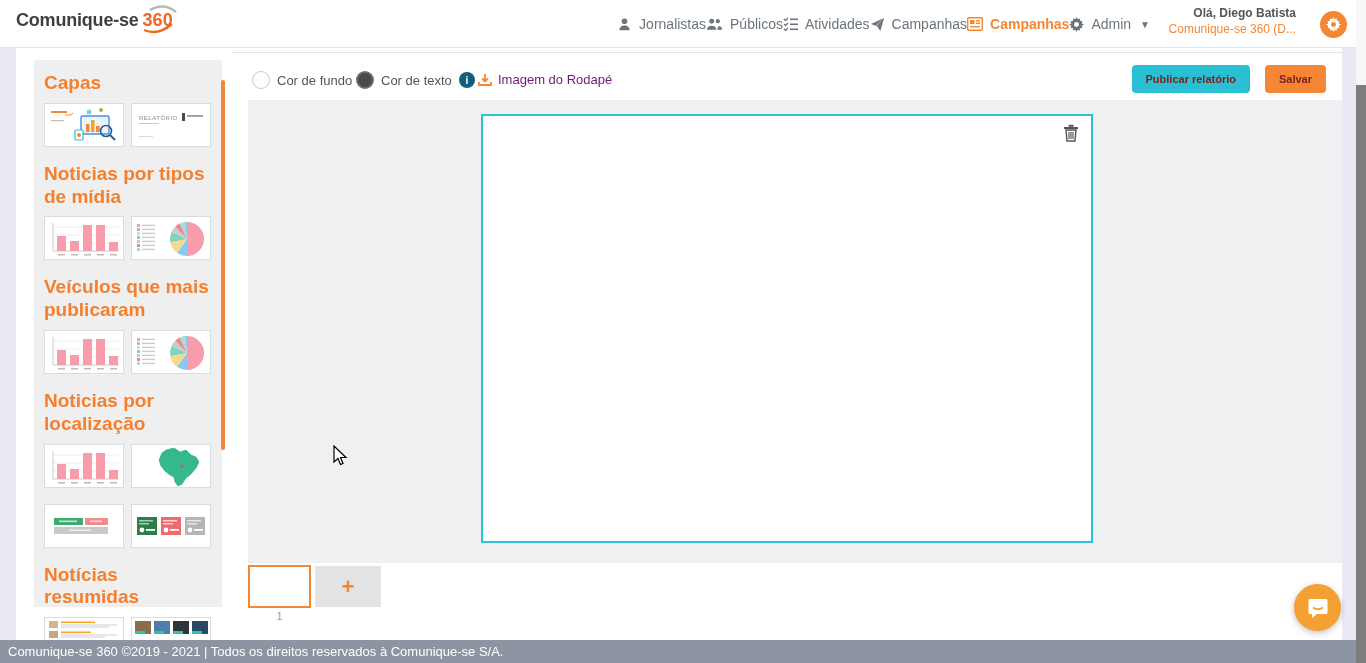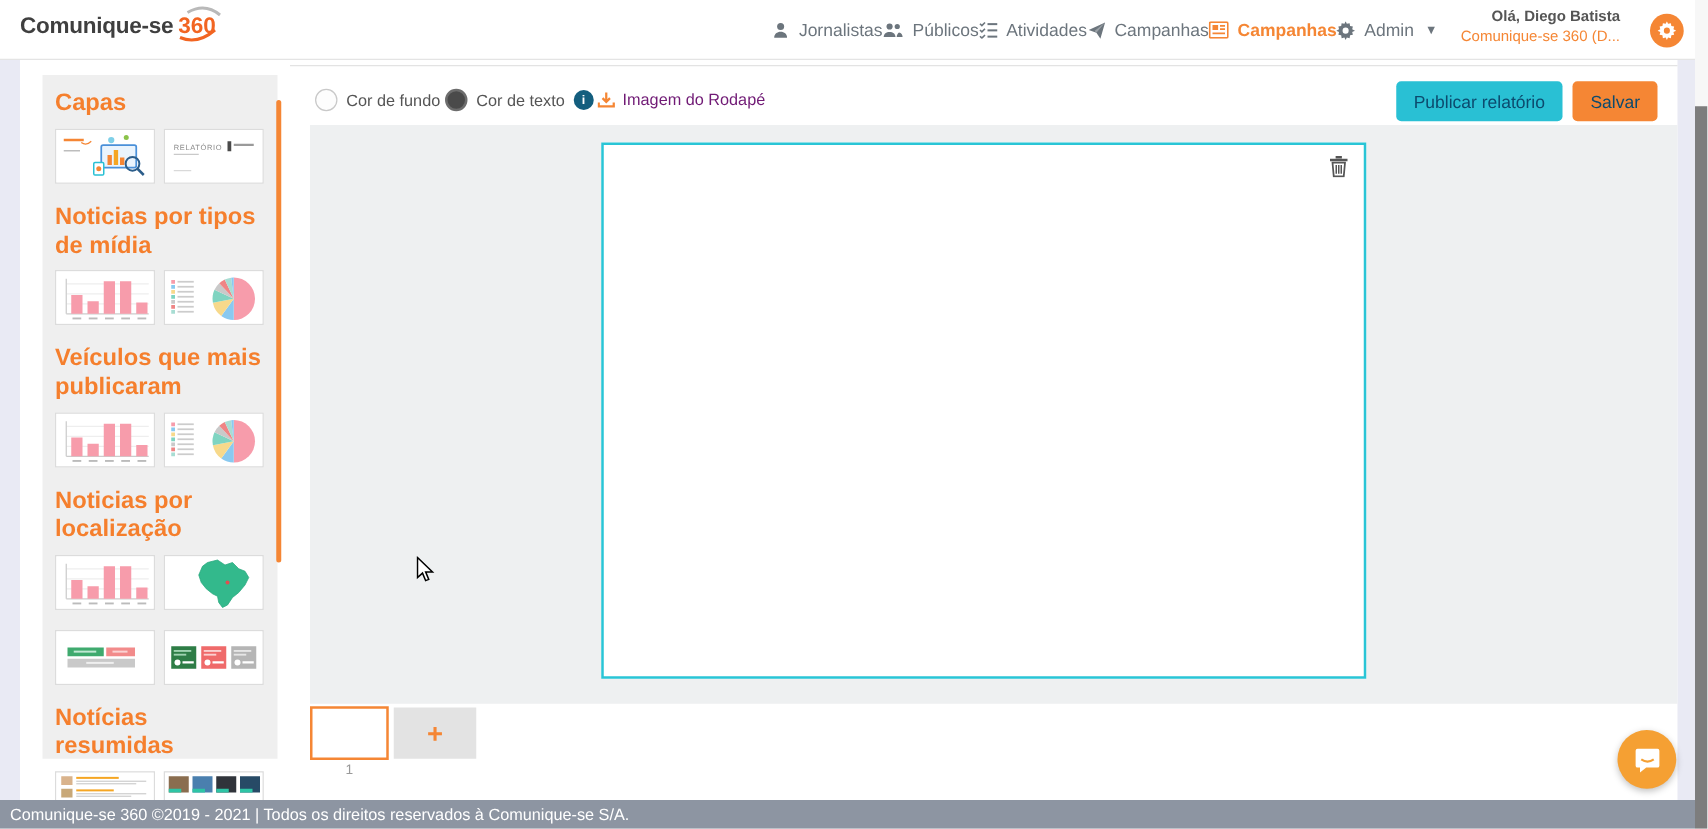--- a/index.html
+++ b/index.html
@@ -43,21 +43,21 @@
   
   .toolbar { position:absolute; left:248px; top:62px; width:1094px; height:38px; }
   .radio-opt { position:absolute; top:9px; display:flex; align-items:center; gap:7px; cursor:pointer; }
   .radio-circle { width:18px; height:18px; border-radius:50%; background:#fdfdfd; border:1px solid #c9c9c9; }
   .radio-circle.checked { background:#4a4a4a; border:2px solid #6d6d6d; }
   .radio-label { font-size:13px; color:#555; }
   .info-badge { width:16px; height:16px; border-radius:50%; background:#135e7e; color:#fff; font-size:10px;
                 font-weight:bold; display:flex; align-items:center; justify-content:center; cursor:pointer; }
   .footer-img-link { position:absolute; left:230px; top:10px; display:flex; align-items:center; gap:6px;
                      color:#701a75; font-size:13px; cursor:pointer; }
-  .btn { position:absolute; top:3px; border:none; border-radius:4px; color:#0c4a6e; font-weight:normal; font-size:14px;
+  .btn { position:absolute; top:3px; border:none; border-radius:4px; color:#7f1d1d; font-weight:bold; font-size:11px;
          padding:8px 14px; cursor:pointer; font-family:"Liberation Sans", sans-serif; }
   .btn-publish { right:92px; background:#29c0d4; }
   .btn-save { right:16px; background:#f58634; }
 
   
   .canvas-area { position:absolute; left:248px; top:100px; width:1094px; height:463px; background:#eef0f1; }
   .page-canvas { position:absolute; left:233px; top:14px; width:612px; height:429px; background:#fff;
                  border:2px solid #29c5d6; }
   .trash-btn { position:absolute; right:12px; top:8px; width:16px; height:18px; cursor:pointer; }
 

